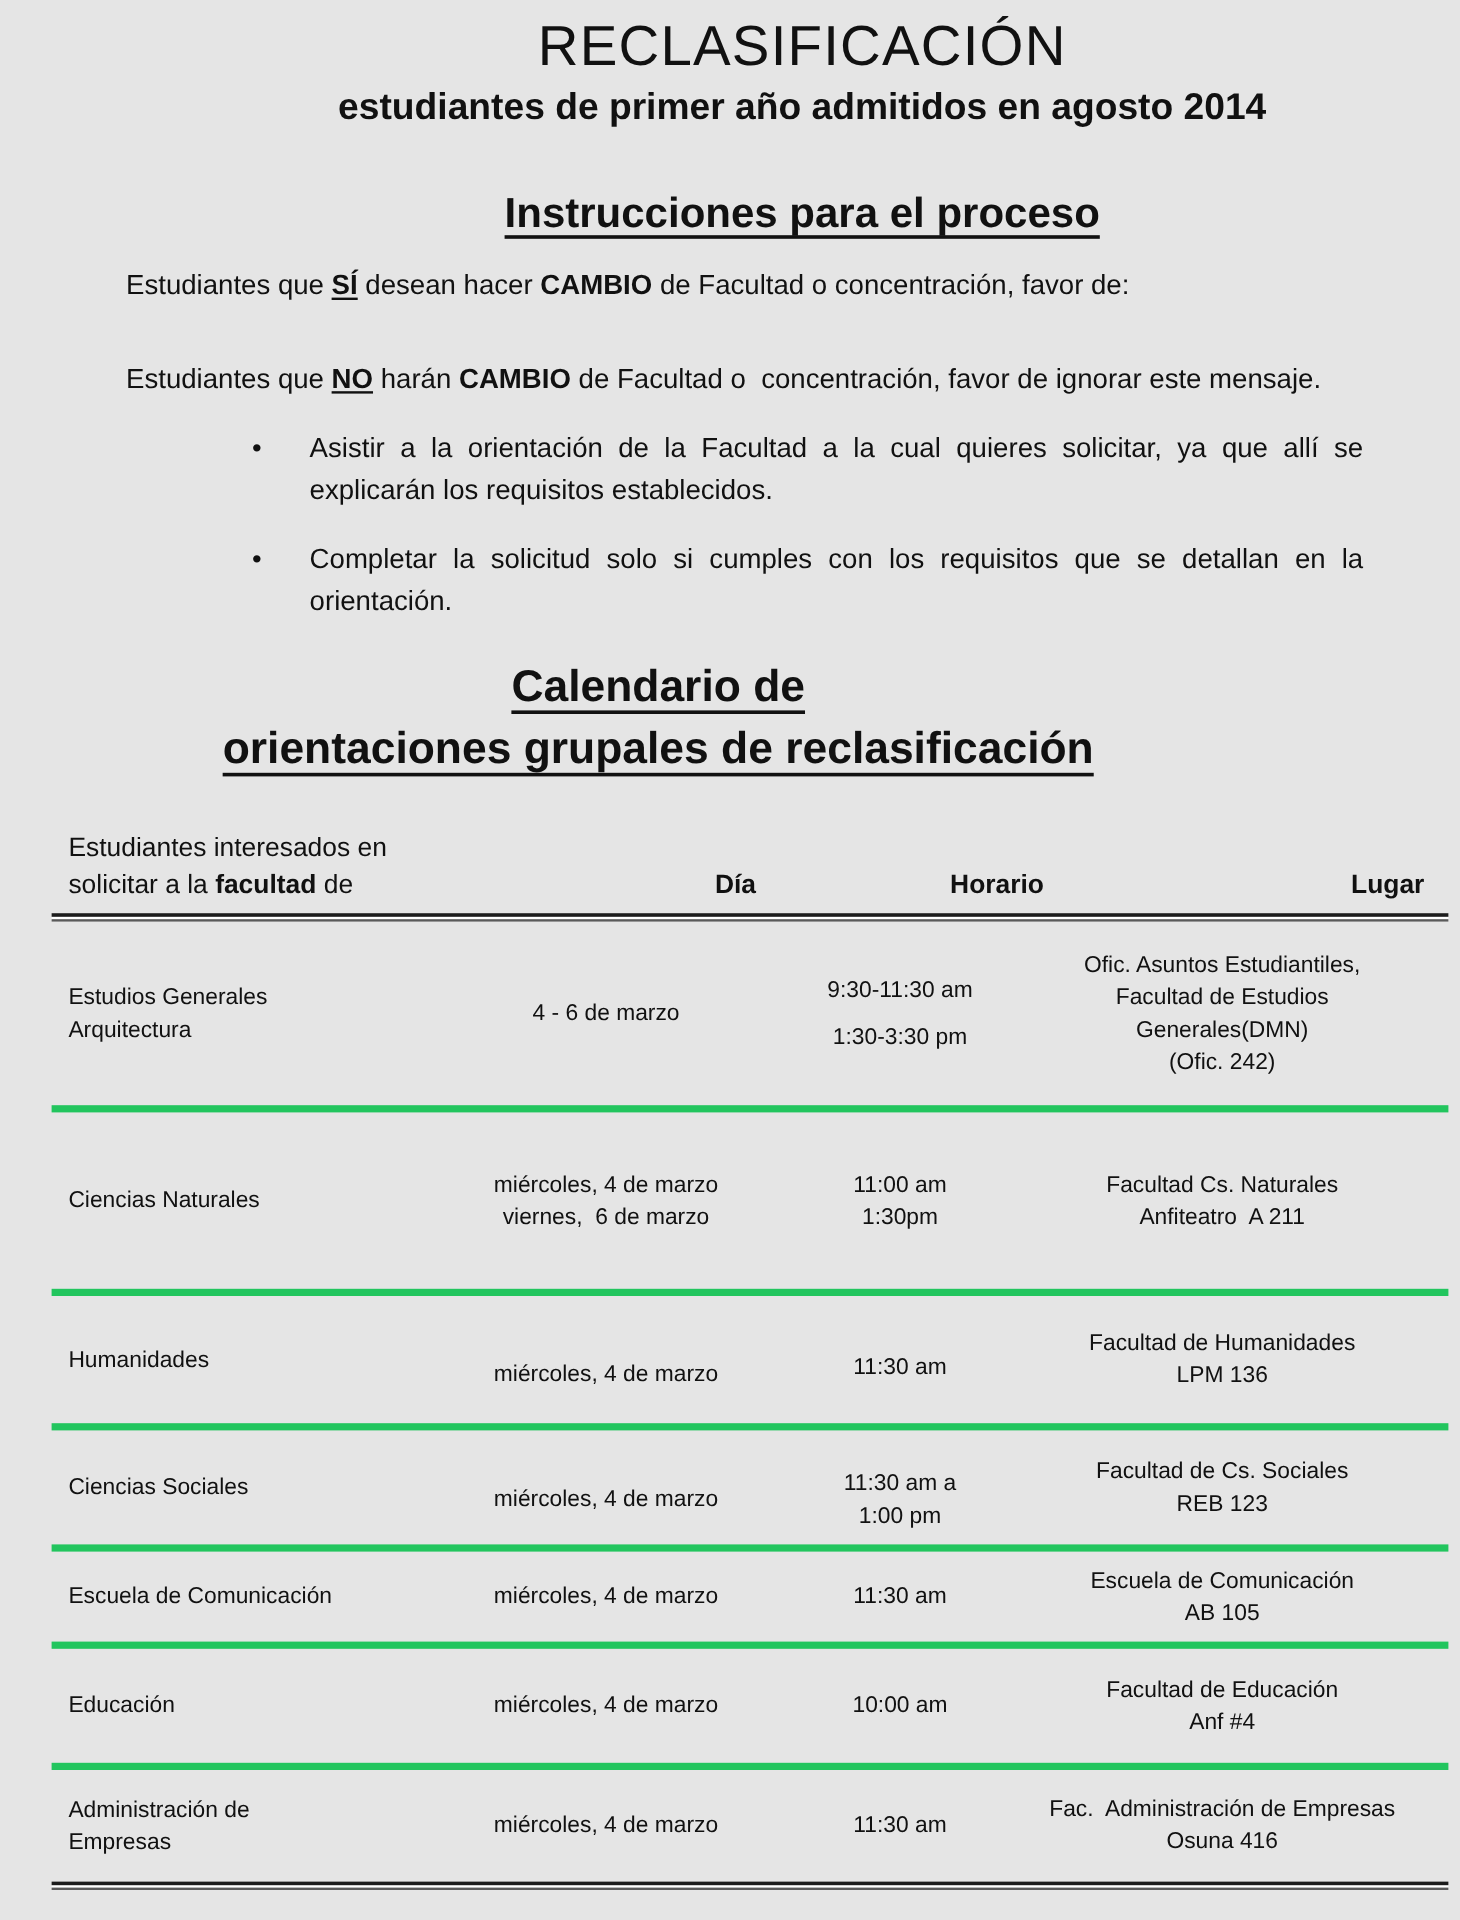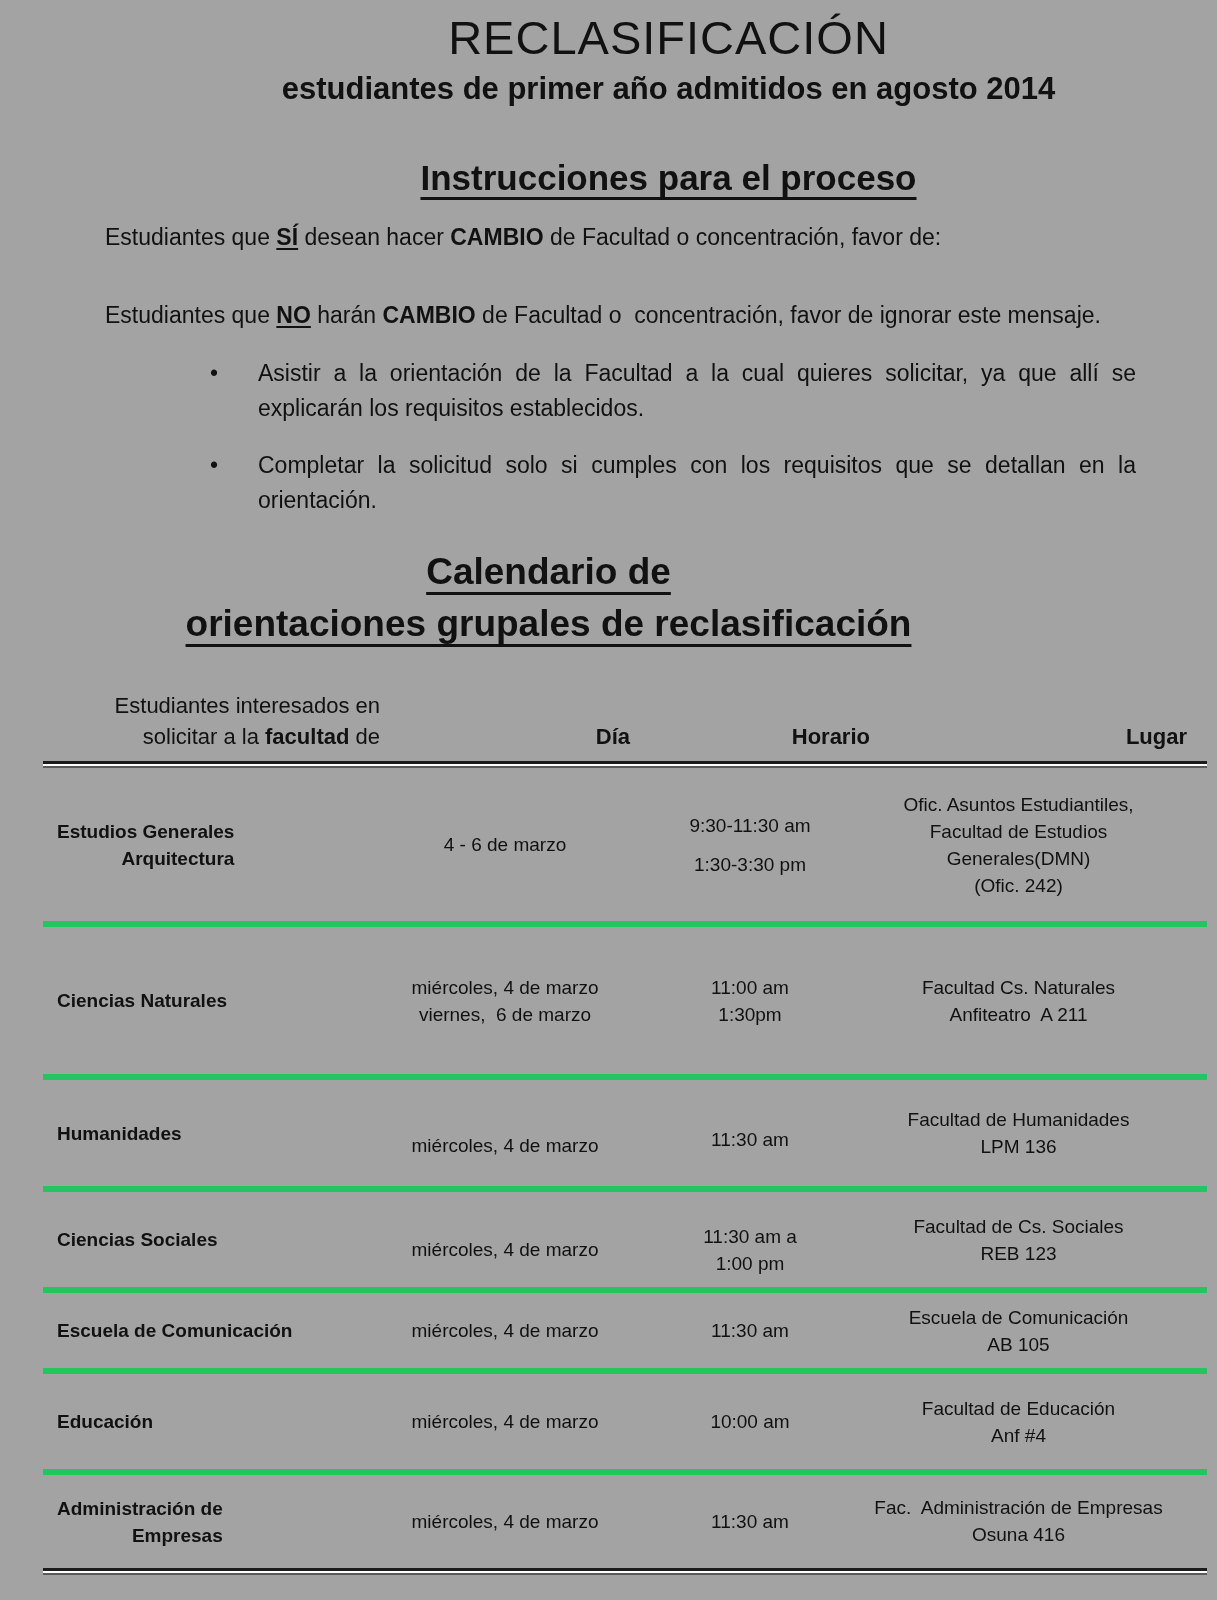--- a/index.html
+++ b/index.html
@@ -1,20 +1,20 @@
 <!DOCTYPE html>
 <html><head>
 <meta charset="utf-8">
 <style>
   html, body { margin: 0; padding: 0; background: #ffffff; }
   .page {
     position: relative;
     width: 1217px;
     height: 1600px;
-    background: #a3a3a3;
+    background: #e5e5e5;
     color: #111;
     font-family: "Liberation Sans", "DejaVu Sans", sans-serif;
     overflow: hidden;
   }
   .center-zone {
     margin-left: 120px;
     width: 1097px;
     text-align: center;
   }
   .doc-title {
@@ -88,21 +88,21 @@
     width: 1164px;
   }
   .thead {
     display: grid;
     grid-template-columns: 337px 250px 240px 337px;
     align-items: end;
     min-height: 70px;
     padding-bottom: 9px;
   }
   .thead .hcell { font-size: 22px; line-height: 31px; }
-  .thead .h1 { text-align: right; padding-left: 14px; white-space: pre-wrap; }
+  .thead .h1 { text-align: left; padding-left: 14px; white-space: pre-wrap; }
   .thead .hc { text-align: right; font-weight: 700; }
   .thead .h4 { transform: translateX(-20px); }
   .rule-double {
     height: 2px;
     border-top: 3px solid #1c1c1c;
     border-bottom: 2px solid #5a5a5a;
     background: #ffffff;
   }
   .tr {
     display: grid;
@@ -111,21 +111,21 @@
   }
   .tr + .tr { border-top: 6px solid #22c55e; }
   .td {
     display: flex;
     flex-direction: column;
     justify-content: center;
     font-size: 19px;
     line-height: 27px;
   }
   .td span { white-space: pre-wrap; display: block; }
-  .td.c1 { align-items: flex-start; padding-left: 14px; font-weight: 700; text-align: right; }
+  .td.c1 { align-items: flex-start; padding-left: 14px; font-weight: 400; text-align: left; }
   .td.c2, .td.c3, .td.c4 { align-items: center; text-align: center; }
   .td.c4 { transform: translateX(-20px); }
   .lh-wide span { line-height: 39px; }
   .ty12 span { transform: translateY(12px); }
   .ty10 span { transform: translateY(10px); }
   .ty6  span { transform: translateY(6px); }
   .v-bottom { justify-content: flex-end; padding-bottom: 20px; }
 </style>
 </head>
 <body>

